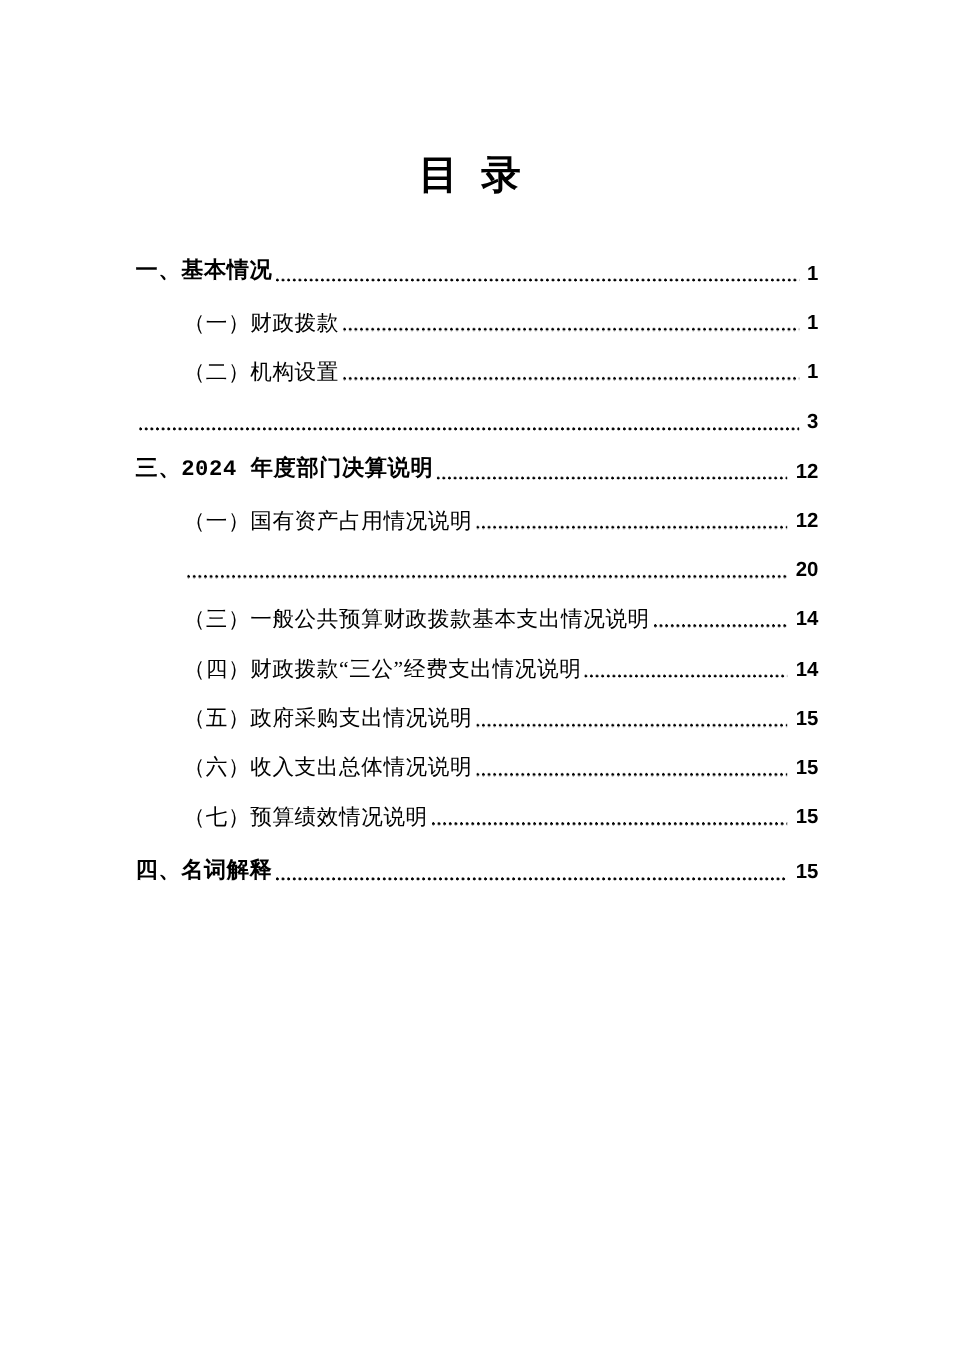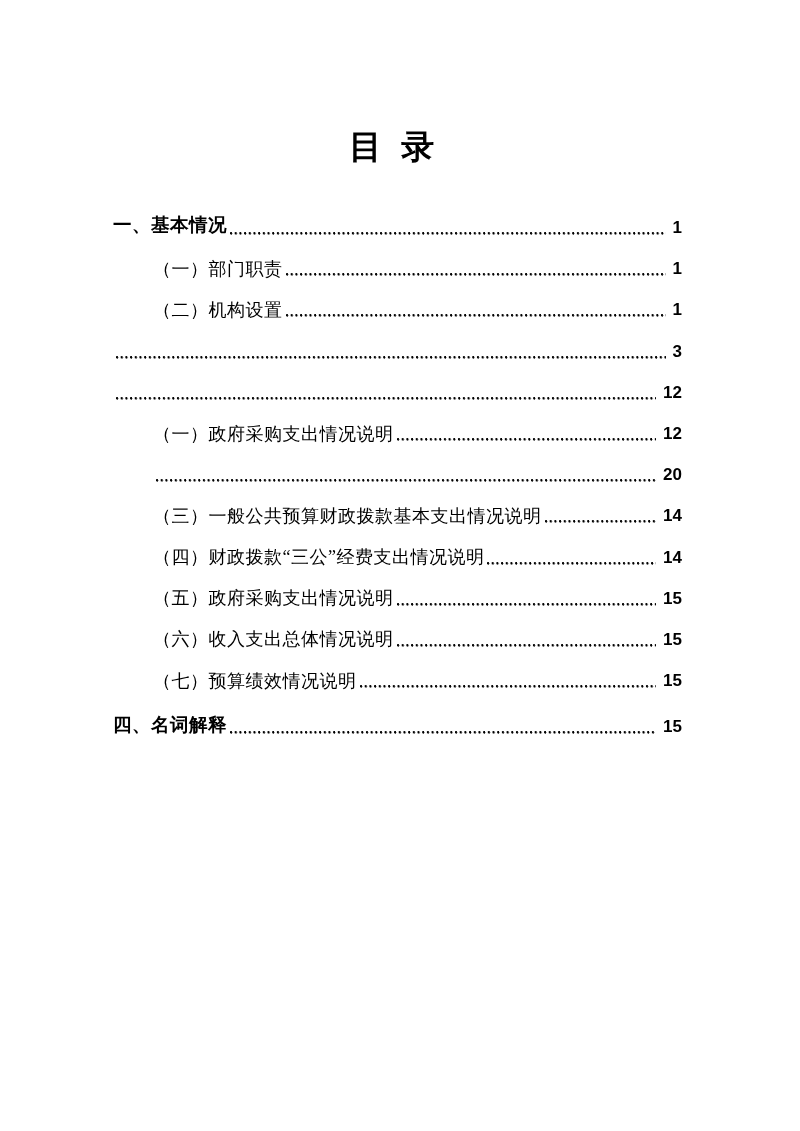--- a/index.html
+++ b/index.html
@@ -83,39 +83,40 @@
 <div class="page">
   <h1 class="doc-title">目 录</h1>
 
   <nav class="toc" id="toc-list">
       <div class="toc-row level-1">
         <span class="toc-label">一、基本情况</span>
         <span class="dot-leader"></span>
         <span class="toc-page-num">1</span>
       </div>
       <div class="toc-row level-2">
-        <span class="toc-label">（一）部门职责</span>
+        <span class="toc-label">（一）财政拨款</span>
         <span class="dot-leader"></span>
         <span class="toc-page-num">1</span>
       </div>
       <div class="toc-row level-2">
         <span class="toc-label">（二）机构设置</span>
         <span class="dot-leader"></span>
         <span class="toc-page-num">1</span>
       </div>
       <div class="toc-row level-1">
         <span class="dot-leader"></span>
         <span class="toc-page-num">3</span>
       </div>
       <div class="toc-row level-1">
+        <span class="toc-label">三、2024 年度部门决算说明</span>
         <span class="dot-leader"></span>
         <span class="toc-page-num">12</span>
       </div>
       <div class="toc-row level-2">
-        <span class="toc-label">（一）政府采购支出情况说明</span>
+        <span class="toc-label">（一）国有资产占用情况说明</span>
         <span class="dot-leader"></span>
         <span class="toc-page-num">12</span>
       </div>
       <div class="toc-row level-2">
         <span class="dot-leader"></span>
         <span class="toc-page-num">20</span>
       </div>
       <div class="toc-row level-2">
         <span class="toc-label">（三）一般公共预算财政拨款基本支出情况说明</span>
         <span class="dot-leader"></span>

